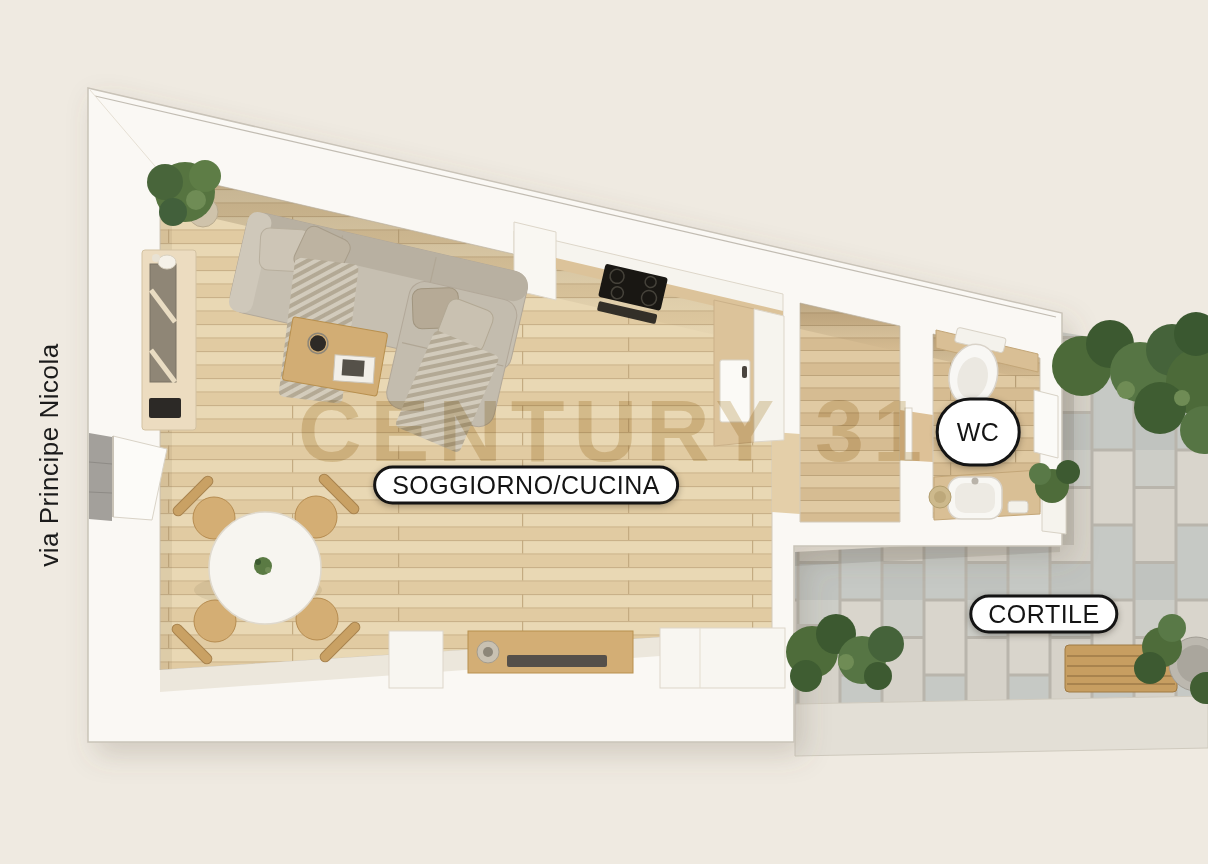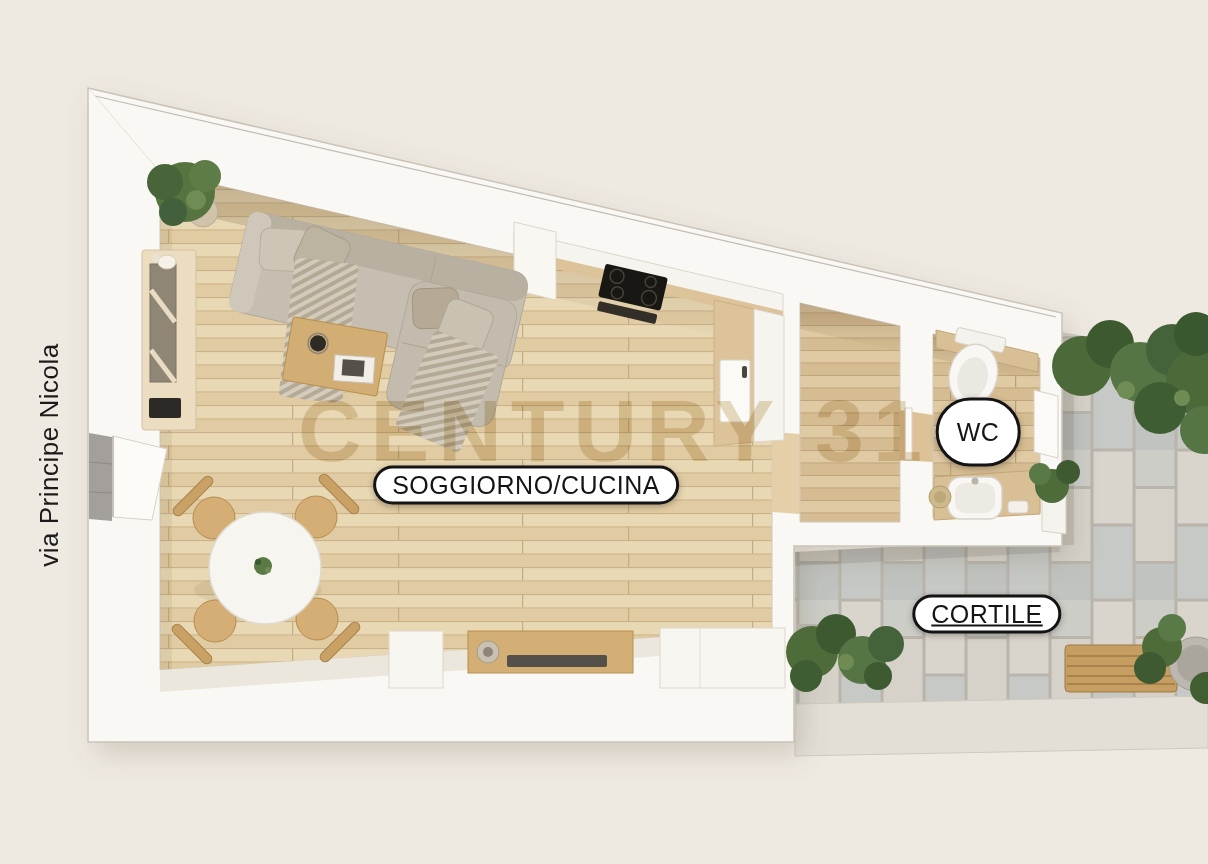--- a/index.html
+++ b/index.html
@@ -26,21 +26,21 @@
   }
   .room-pill{
     position:absolute;transform:translate(-50%,-50%);z-index:5;
     background:#ffffff;border:3px solid var(--accent-black);border-radius:999px;
     padding:2px 16px;font-size:25px;color:var(--accent-black);
     letter-spacing:.5px;white-space:nowrap;
     box-shadow:0 2px 6px rgba(40,35,25,.35);
   }
   .pill-living{left:526px;top:485px;}
   .pill-wc{left:978px;top:432px;padding:17px 18px;}
-  .pill-cortile{left:987px;top:614px;text-decoration:underline;}
+  .pill-cortile{left:1044px;top:614px;}
 </style>
 </head>
 <body>
 
 <div class="scene">
 
   <svg class="plan-svg" viewBox="0 0 1208 864" aria-hidden="true">
     <defs>
       <pattern id="wood" width="230" height="27" patternUnits="userSpaceOnUse">
         <rect width="230" height="27" fill="#e7d4ae"></rect>

